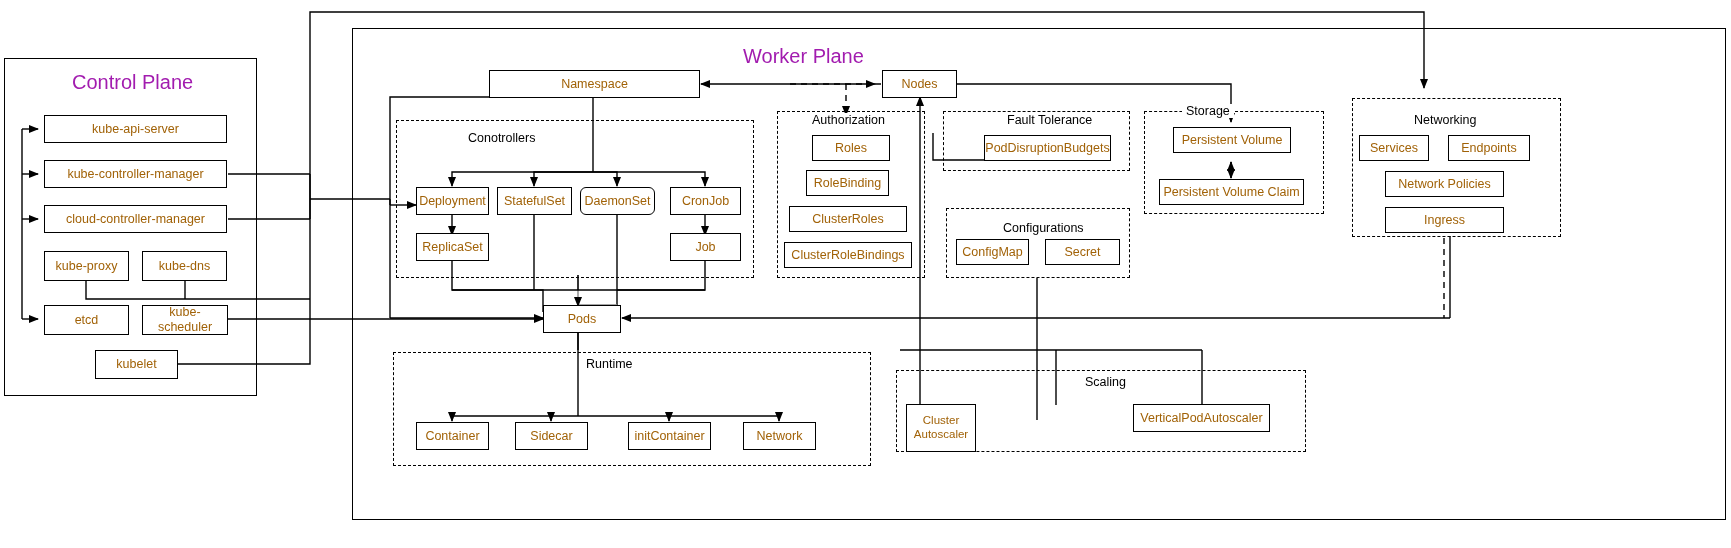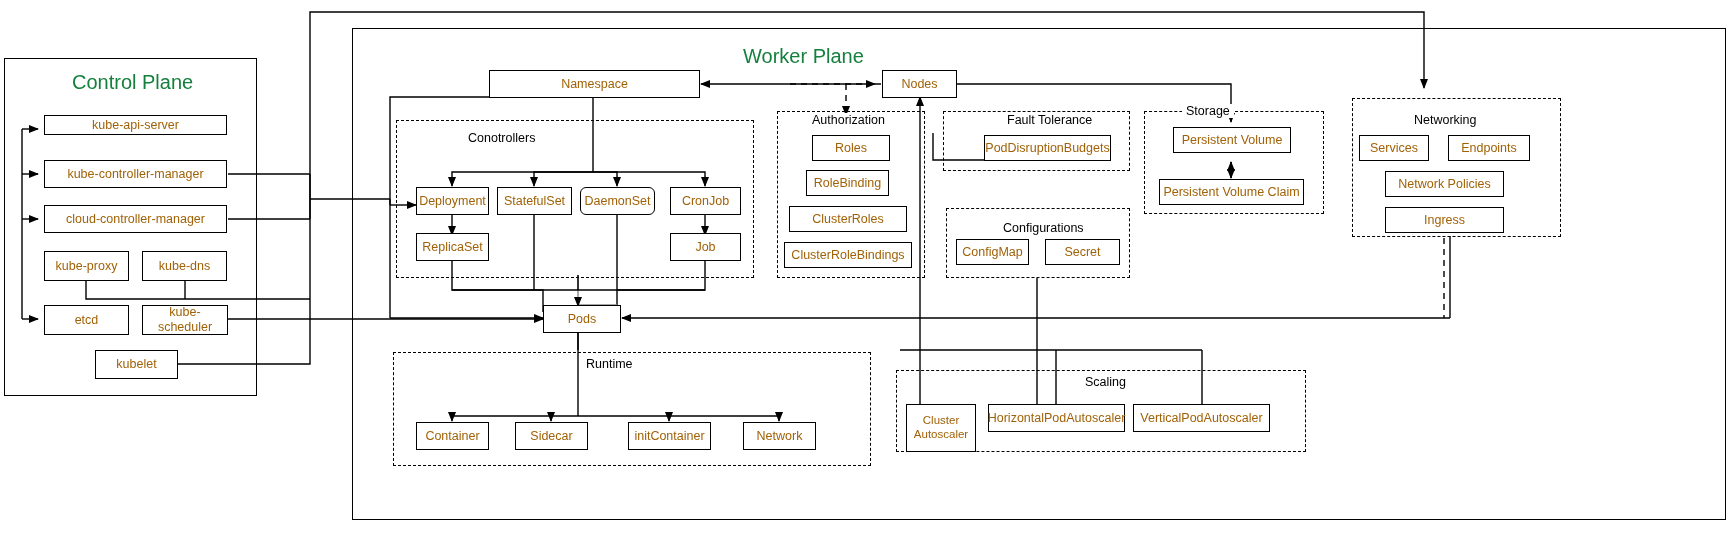--- a/index.html
+++ b/index.html
@@ -59,21 +59,21 @@
     font-size: 12.5px;
     color: #000;
     background: #ffffff;
     padding: 0 4px;
     white-space: nowrap;
     z-index: 6;
   }
   .plane-title {
     position: absolute;
     font-size: 20px;
-    color: #15803d;
+    color: #a21caf;
     white-space: nowrap;
     z-index: 6;
     background: #ffffff;
     padding: 0 6px;
   }
   .small {
     font-size: 11.5px;
   }
 </style>
 </head>
@@ -174,21 +174,21 @@
       <path d="M900,350 L1202,350"></path>
       <path d="M1056,350 L1056,405"></path>
 
       <path d="M578,332 L578,350"></path>
     </g>
   </svg>
 
   <div class="plane-box" style="left:4px; top:58px; width:253px; height:338px;"></div>
   <div class="plane-title" style="left:66px; top:71px;">Control Plane</div>
 
-  <div class="solid-box" style="left:44px; top:115px; width:183px; height:20px;">kube-api-server</div>
+  <div class="solid-box" style="left:44px; top:115px; width:183px; height:28px;">kube-api-server</div>
   <div class="solid-box" style="left:44px; top:160px; width:183px; height:28px;">kube-controller-manager</div>
   <div class="solid-box" style="left:44px; top:205px; width:183px; height:28px;">cloud-controller-manager</div>
   <div class="solid-box" style="left:44px; top:251px; width:85px; height:30px;">kube-proxy</div>
   <div class="solid-box" style="left:142px; top:251px; width:85px; height:30px;">kube-dns</div>
   <div class="solid-box" style="left:44px; top:305px; width:85px; height:30px;">etcd</div>
   <div class="solid-box" style="left:142px; top:305px; width:86px; height:30px;">kube-scheduler</div>
   <div class="solid-box" style="left:95px; top:350px; width:83px; height:29px;">kubelet</div>
 
   <div class="plane-box" style="left:352px; top:28px; width:1374px; height:492px;"></div>
   <div class="plane-title" style="left:737px; top:45px;">Worker Plane</div>
@@ -241,16 +241,15 @@
   <div class="group-box" style="left:393px; top:352px; width:478px; height:114px;"></div>
   <div class="group-label" style="left:582px; top:357px;">Runtime</div>
   <div class="solid-box" style="left:416px; top:422px; width:73px; height:28px;">Container</div>
   <div class="solid-box" style="left:515px; top:422px; width:73px; height:28px;">Sidecar</div>
   <div class="solid-box" style="left:628px; top:422px; width:83px; height:28px;">initContainer</div>
   <div class="solid-box" style="left:743px; top:422px; width:73px; height:28px;">Network</div>
 
   <div class="group-box" style="left:896px; top:370px; width:410px; height:82px;"></div>
   <div class="group-label" style="left:1081px; top:375px;">Scaling</div>
   <div class="solid-box small" style="left:906px; top:404px; width:70px; height:48px;">Cluster Autoscaler</div>
-  <div class="solid-box" style="left:988px; top:404px; width:137px; height:28px;">HorizontalPodAutoscaler</div>
   <div class="solid-box" style="left:1133px; top:404px; width:137px; height:28px;">VerticalPodAutoscaler</div>
 
 </div>
 
 </body></html>

